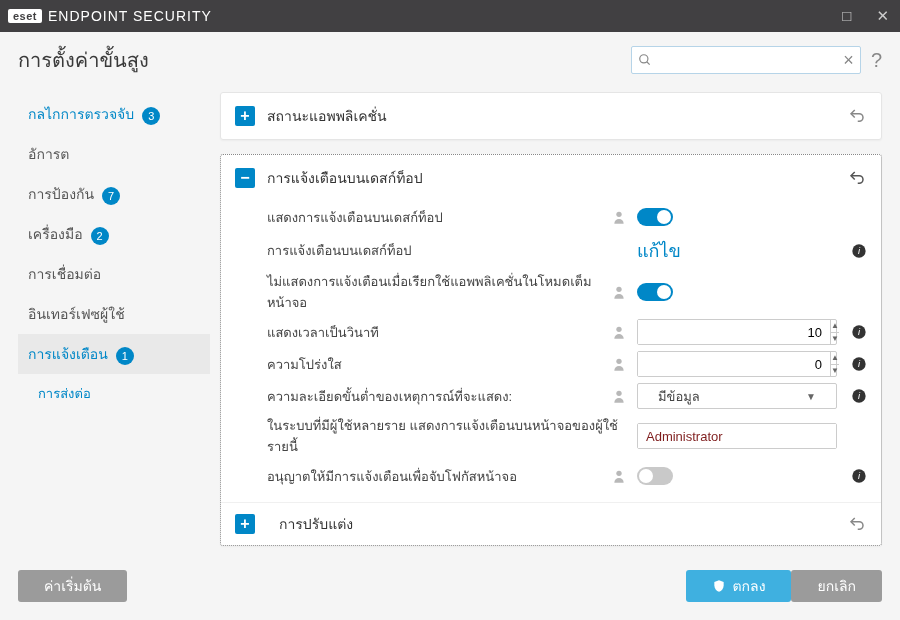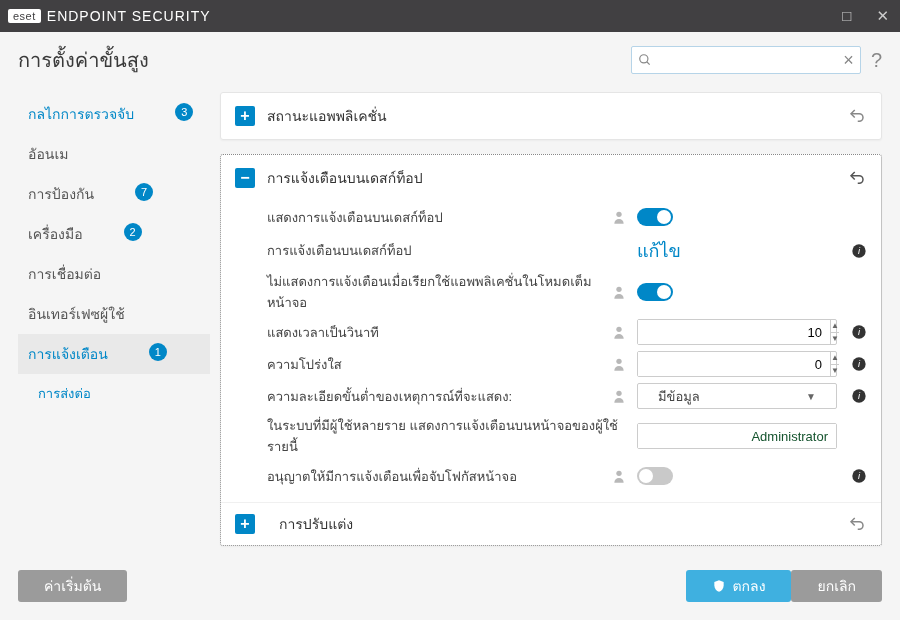--- a/index.html
+++ b/index.html
@@ -2,41 +2,41 @@
 <html><head>
 <meta charset="utf-8">
 <style>
   * { box-sizing: border-box; margin: 0; padding: 0; font-family: "Segoe UI", Tahoma, sans-serif; }
   html, body { width: 900px; height: 620px; overflow: hidden; background: #fff; }
   .app { width: 900px; height: 620px; display: flex; flex-direction: column; background: #f5f5f5; }
 
   
   .titlebar { background: #414042; color: #fff; height: 32px; display: flex; align-items: center; padding: 0 8px; font-size: 13px; letter-spacing: .5px; }
   .brand { display: flex; align-items: center; gap: 6px; }
-  .brand-eset { background: #fff; color: #414042; font-weight: 400; font-size: 11px; padding: 1px 5px; border-radius: 2px; }
+  .brand-eset { background: #fff; color: #414042; font-weight: 700; font-size: 11px; padding: 1px 5px; border-radius: 2px; }
   .brand-text { font-weight: 300; font-size: 14px; letter-spacing: 1px; }
   .win-controls { margin-left: auto; display: flex; gap: 18px; color: #ccc; font-size: 15px; }
   .win-controls span { cursor: pointer; width: 18px; text-align: center; }
 
   
   .header { display: flex; align-items: center; padding: 12px 18px 6px; }
   .header h1 { font-size: 20px; font-weight: 400; color: #3a3a3a; }
   .search-wrap { margin-left: auto; display: flex; align-items: center; gap: 10px; }
   .search-box { width: 230px; height: 28px; border: 1px solid #b6d4e8; border-radius: 2px; display: flex; align-items: center; padding: 0 6px; background: #fff; }
   .search-box svg { flex-shrink: 0; }
   .search-box input { border: none; outline: none; flex: 1; font-size: 13px; margin: 0 6px; background: transparent; }
   .search-box .clear { color: #888; font-size: 18px; cursor: pointer; line-height: 1; }
   .help-q { color: #888; font-size: 20px; cursor: pointer; }
 
   
   .body { flex: 1; display: flex; overflow: hidden; }
 
   
   .sidebar { width: 210px; padding: 12px 0 0 18px; }
-  .side-item { display: flex; align-items: flex-start; padding: 9px 10px; font-size: 14px; color: #555; cursor: pointer; border-radius: 0; gap: 33px; }
+  .side-item { display: flex; align-items: flex-end; padding: 9px 10px; font-size: 14px; color: #555; cursor: pointer; border-radius: 0; }
   .side-item.active { background: #e9e9e9; color: #0087c7; }
   .side-item.link { color: #0087c7; }
   .side-item.sub { padding-left: 20px; font-size: 13px; }
   .badge { background: #0087c7; color: #fff; font-size: 11px; border-radius: 9px; min-width: 18px; height: 18px; display: inline-flex; align-items: center; justify-content: center; margin-left: 8px; padding: 0 5px; }
 
   
   .main { flex: 1; padding: 10px 18px 0 10px; overflow-y: auto; }
   .panel { background: #fff; border: 1px solid #e5e5e5; border-radius: 3px; margin-bottom: 14px; box-shadow: 0 1px 2px rgba(0,0,0,.04); }
   .panel.focused { border: 1px dotted #888; }
   .panel-head { display: flex; align-items: center; padding: 12px 14px; cursor: pointer; }
@@ -67,21 +67,21 @@
   .num-wrap { display: flex; align-items: stretch; height: 26px; border: 1px solid #ccc; border-radius: 2px; width: 200px; background: #fff; justify-content: space-between; }
   .num-wrap input { border: none; outline: none; text-align: right; padding: 0 8px; flex: 1; font-size: 13px; }
   .spin { width: 18px; border-left: 1px solid #ccc; display: flex; flex-direction: column; }
   .spin div { flex: 1; display: flex; align-items: center; justify-content: center; font-size: 8px; color: #666; cursor: pointer; }
   .spin div:first-child { border-bottom: 1px solid #ccc; }
 
   .select-wrap { display: flex; align-items: center; height: 26px; border: 1px solid #ccc; border-radius: 2px; width: 200px; padding: 0 20px; background: #fff; cursor: pointer; font-size: 13px; color: #444; }
   .select-wrap .chev { margin-left: auto; color: #666; font-size: 10px; }
 
   .text-wrap { height: 26px; border: 1px solid #ccc; border-radius: 2px; width: 200px; background: #fff; }
-  .text-wrap input { border: none; outline: none; width: 100%; height: 100%; padding: 0 8px; font-size: 13px; color: #14532d; text-align: right; }
+  .text-wrap input { border: none; outline: none; width: 100%; height: 100%; padding: 0 8px; font-size: 13px; color: #7f1d1d; }
 
   .subhead { display: flex; align-items: center; padding: 10px 14px 10px; border-top: 1px solid #f0f0f0; }
 
   
   .footer { display: flex; align-items: center; padding: 14px 18px 18px; }
   .btn { height: 32px; padding: 0 26px; border: none; border-radius: 3px; font-size: 14px; color: #fff; cursor: pointer; display: inline-flex; align-items: center; gap: 6px; }
   .btn-default { background: #9b9b9b; }
   .btn-ok { background: #3fb0e0; }
   .btn-cancel { background: #9b9b9b; }
   .footer .spacer { flex: 1; }
@@ -119,21 +119,21 @@
   </div>
 
   <div class="body">
 
     <div class="sidebar">
       <div class="side-item link">
         <span>กลไกการตรวจจับ</span>
         <span class="badge">3</span>
       </div>
       <div class="side-item">
-        <span>อัอนเม</span>
+        <span>อัการต</span>
       </div>
       <div class="side-item">
         <span>การป้องกัน</span>
         <span class="badge">7</span>
       </div>
       <div class="side-item">
         <span>เครื่องมือ</span>
         <span class="badge">2</span>
       </div>
       <div class="side-item">

